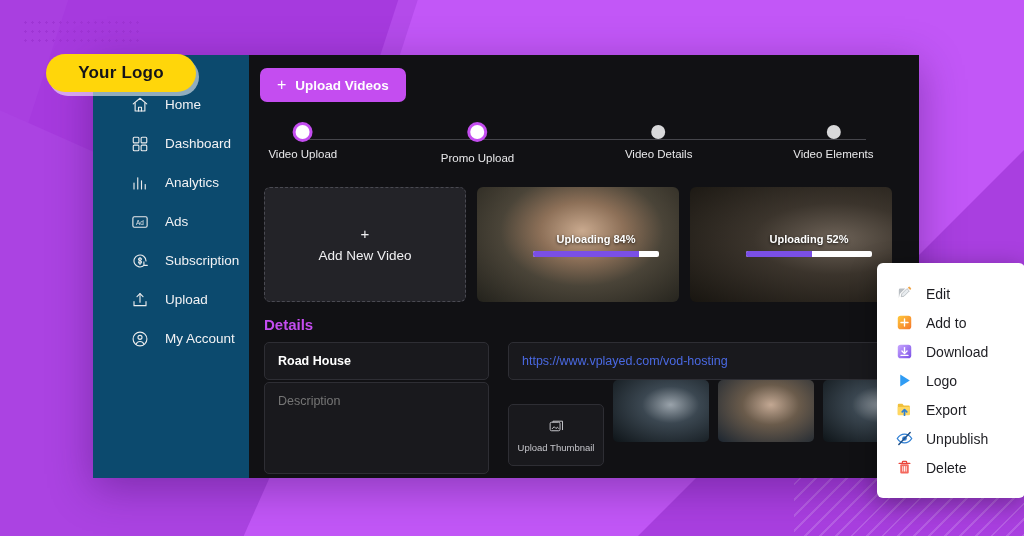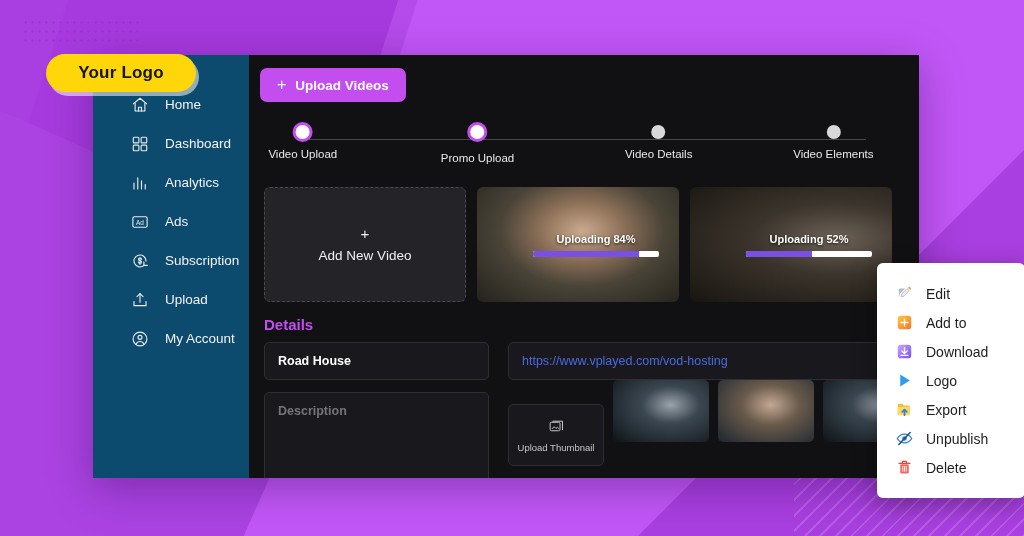--- a/index.html
+++ b/index.html
@@ -175,22 +175,22 @@
 
   .fld {
     width: 100%; background: #19191d;
     border: 1px solid #2e2e34; border-radius: 5px;
     color: #ffffff; font-size: 12.5px; font-weight: bold;
     padding: 11px 13px;
     font-family: inherit;
   }
   .fld.link { color: #4a69e2; font-weight: normal; font-size: 12.5px; }
   textarea.fld {
-    height: 92px; resize: none; margin-top: 12px;
-    font-weight: bold; color: #6d6d74;
+    height: 92px; resize: none; margin-top: 2px;
+    font-weight: normal; color: #6d6d74;
   }
   .thumb-h { color: #fff; font-size: 12.5px; font-weight: bold; margin: 13px 0 7px; }
   #thumbs { display: flex; gap: 9px; }
   .tcell { width: 96px; height: 62px; border-radius: 5px; overflow: hidden; flex: 0 0 96px; }
   .tcell.up {
     background: #19191d; border: 1px solid #2e2e34;
     display: flex; flex-direction: column; align-items: center; justify-content: center;
     gap: 5px; color: #c6c6cb; font-size: 9.5px; cursor: pointer; margin-top: 24px;
   }
   .tcell.up svg { width: 17px; height: 17px; stroke: #c6c6cb; fill: none; stroke-width: 1.4; }

